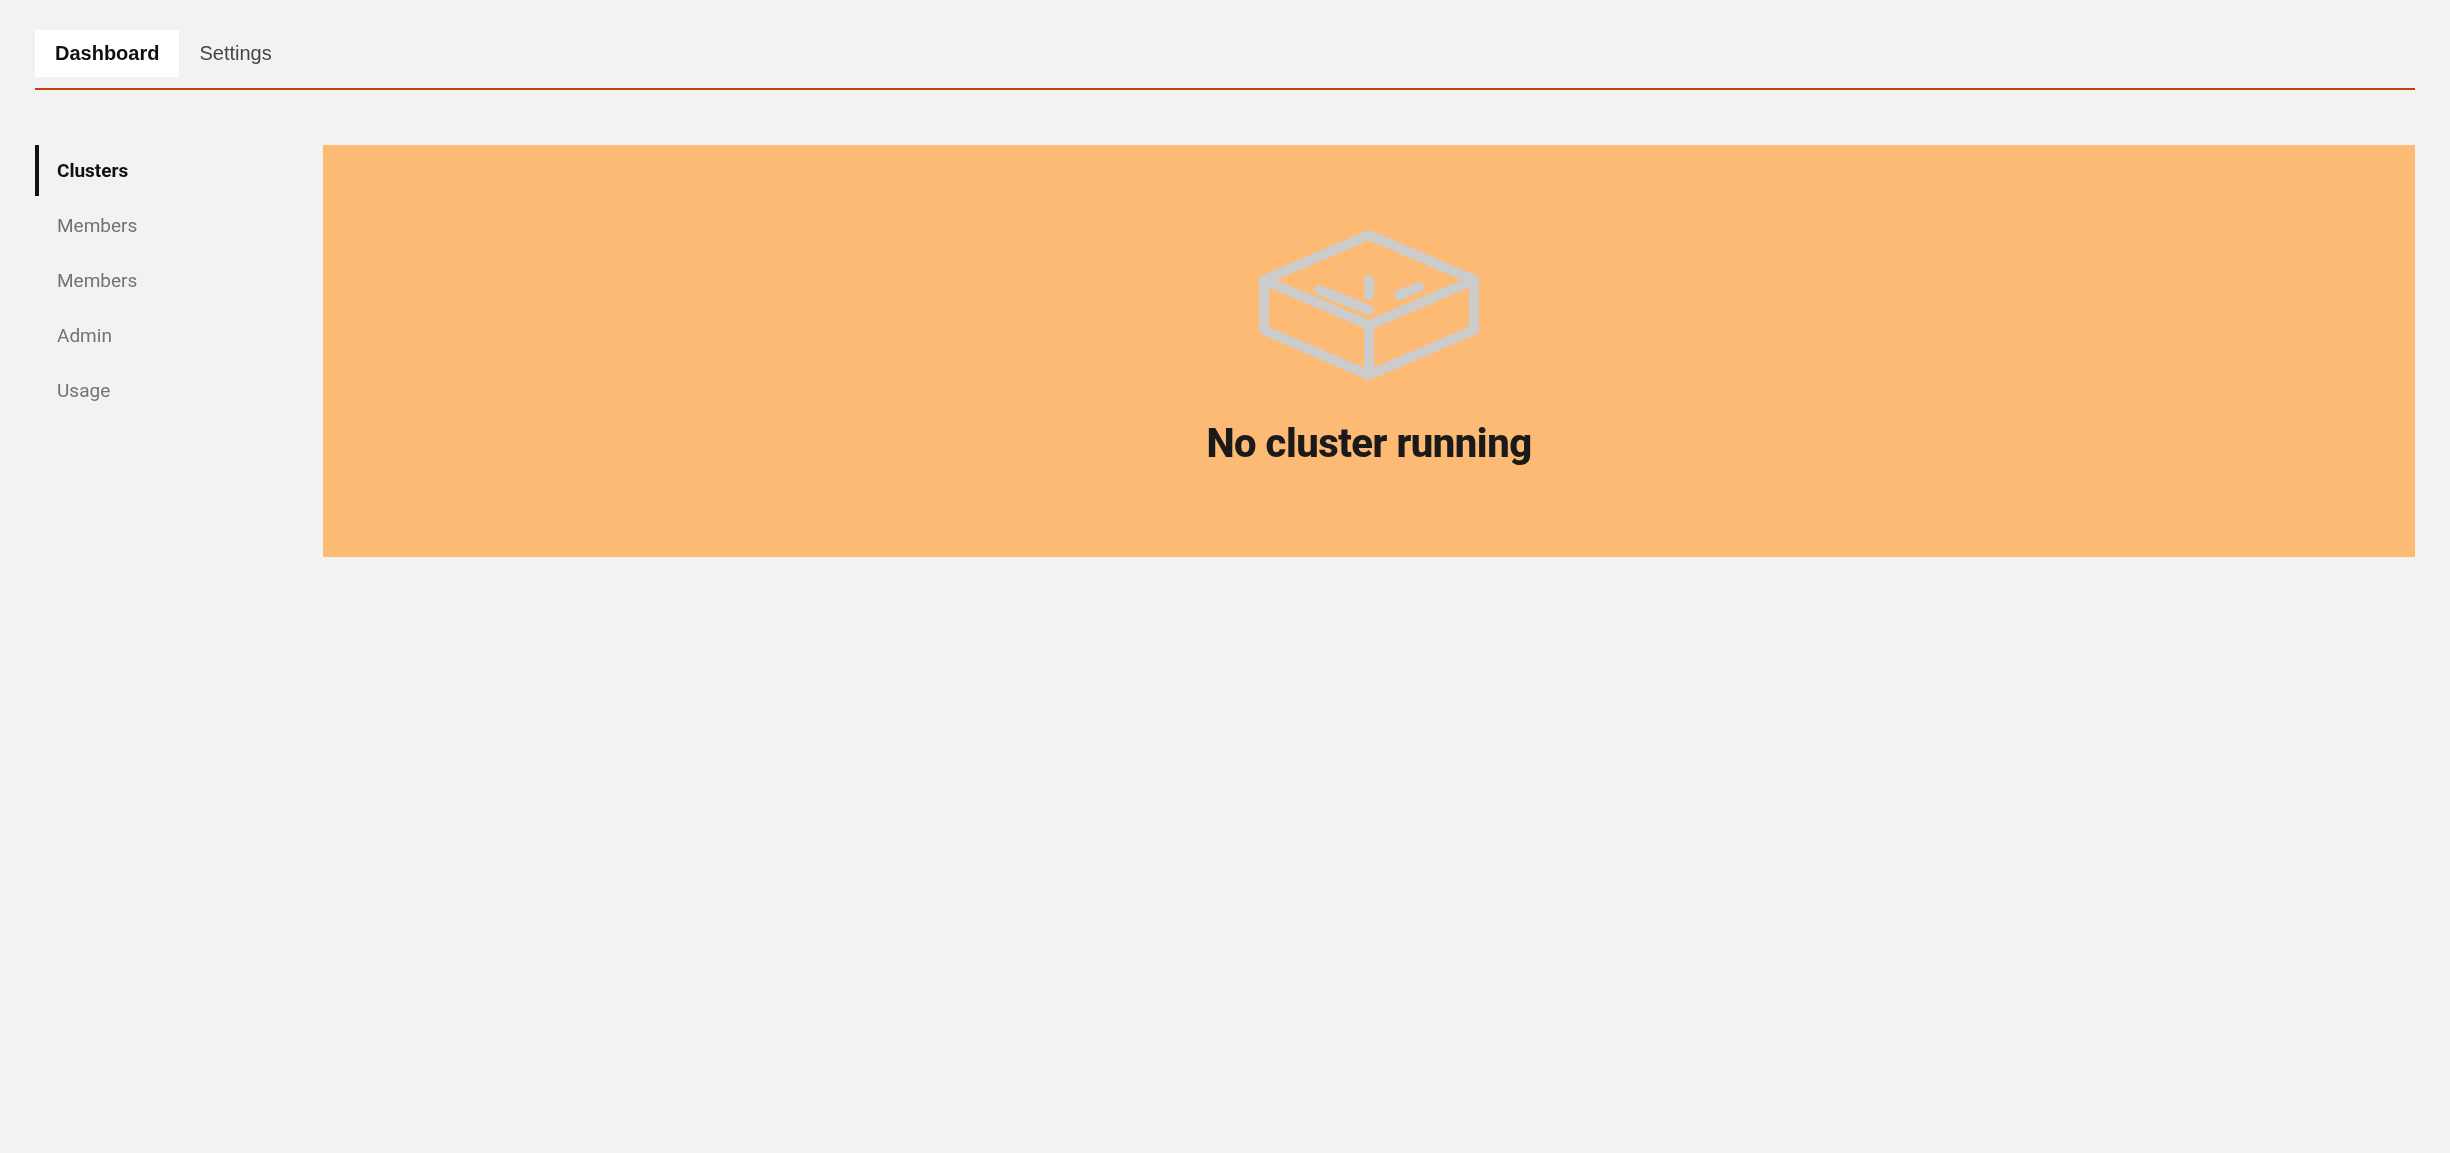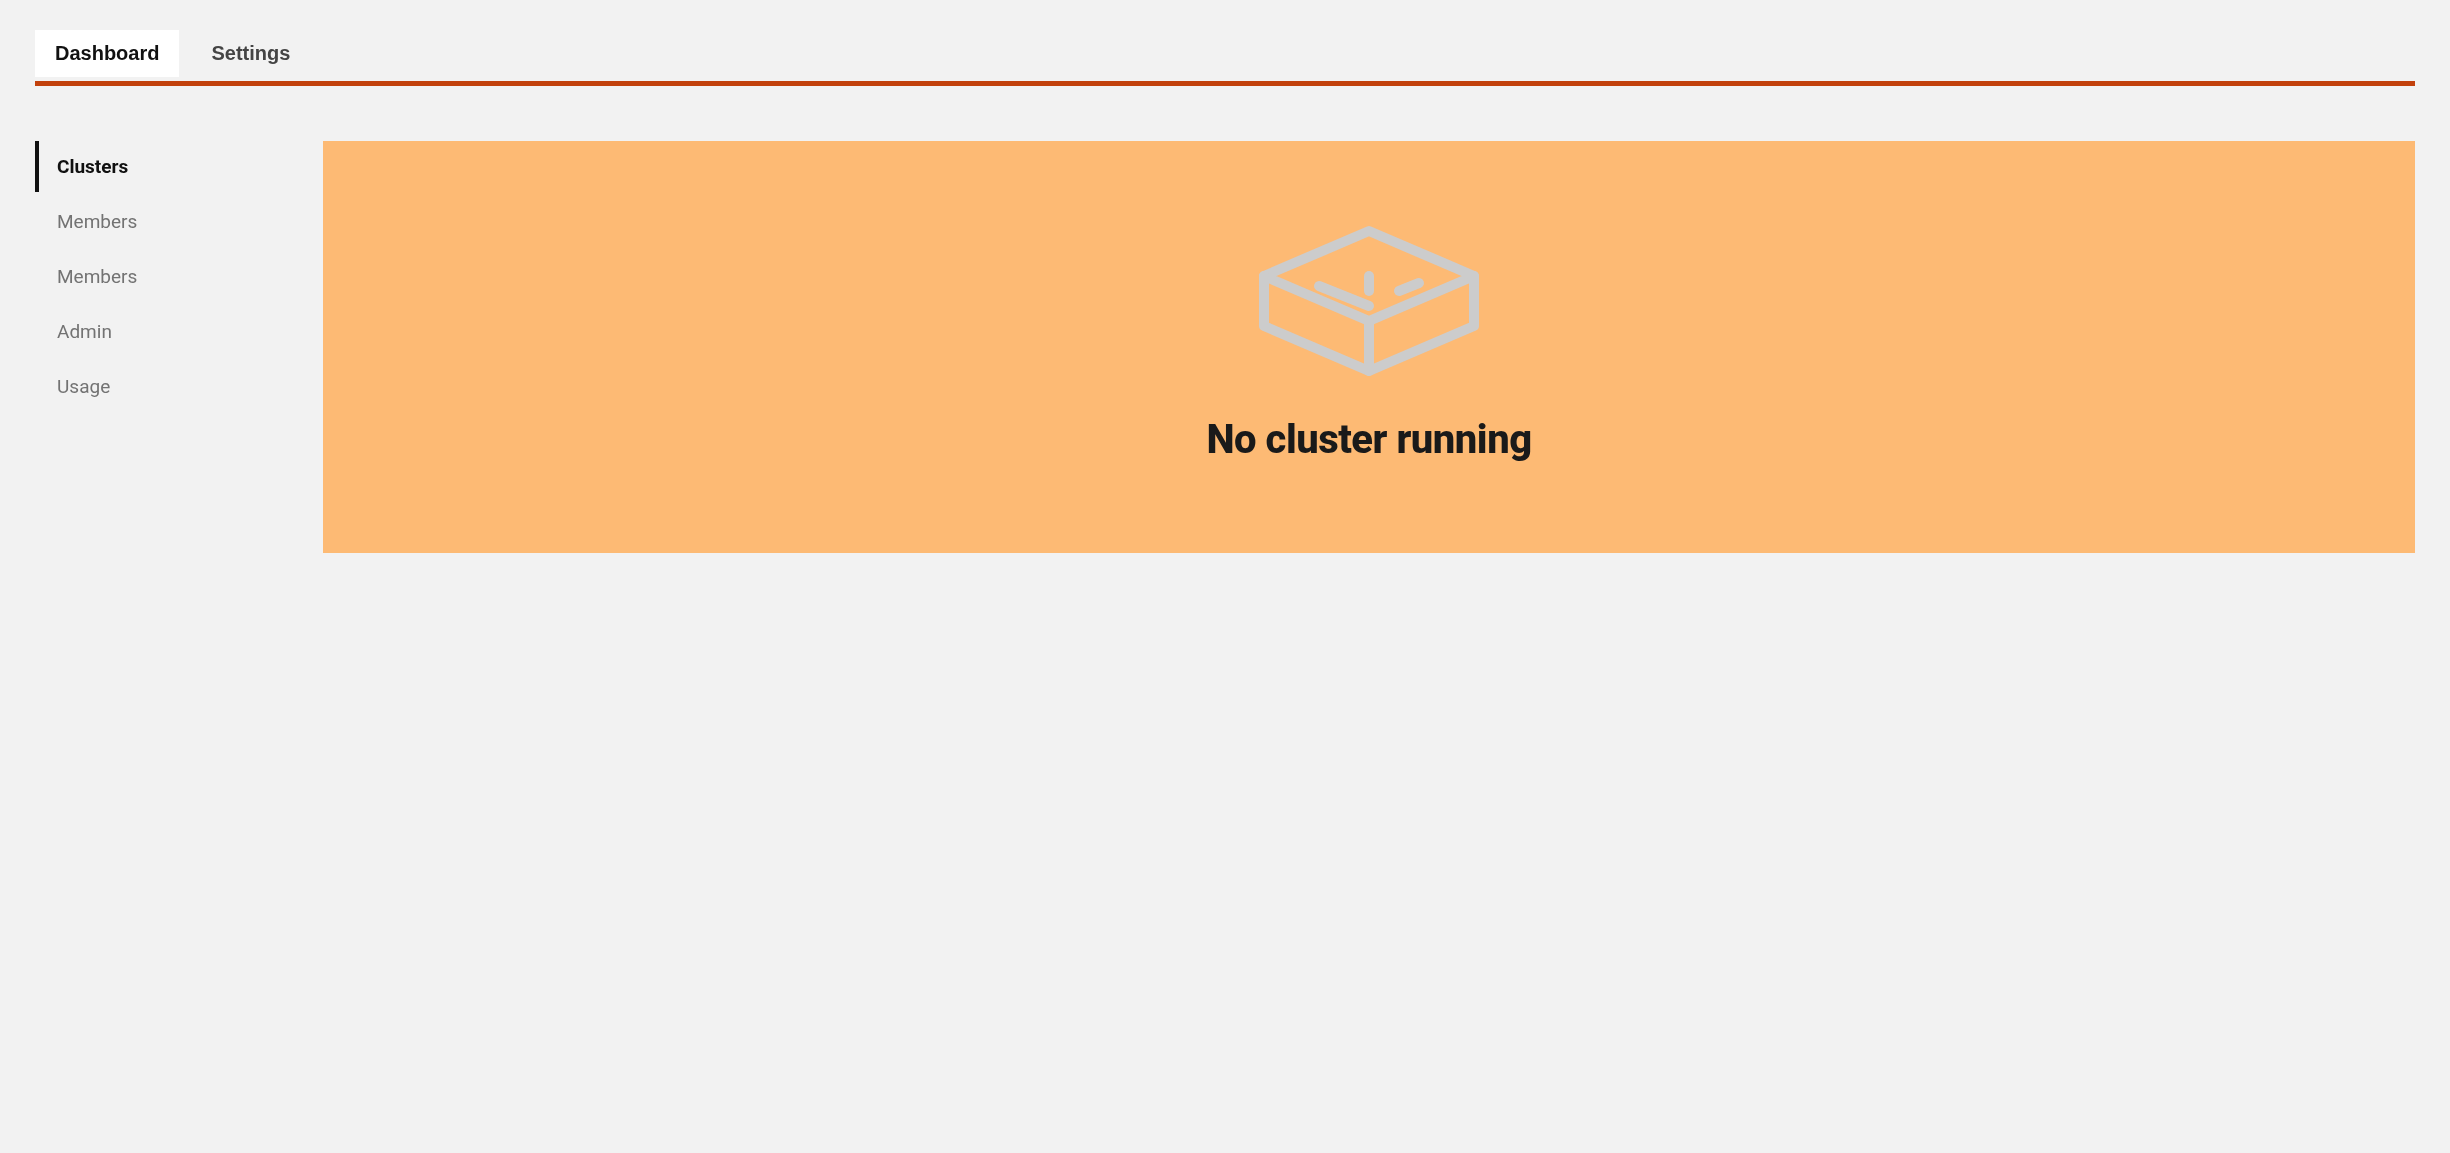--- a/index.html
+++ b/index.html
@@ -10,28 +10,28 @@
     body {
       font-family: -apple-system, BlinkMacSystemFont, "Segoe UI", Roboto, "Helvetica Neue", Arial, sans-serif;
       background-color: #f2f2f2;
       color: #222;
     }
     .page {
       padding: 30px 35px;
     }
     .tabs-row {
       display: flex;
-      gap: 12px;
-      border-bottom: 5px solid #c2410c;
-      padding-bottom: 4px;
+      gap: 0;
+      border-bottom: 2px solid #c2410c;
+      padding-bottom: 11px;
     }
     .tab {
       padding: 12px 20px;
       font-size: 20px;
-      font-weight: 700;
+      font-weight: 400;
       color: #444;
       cursor: pointer;
       background: transparent;
       border: none;
     }
     .tab.active {
       background-color: #ffffff;
       color: #111;
       font-weight: 700;
     }

